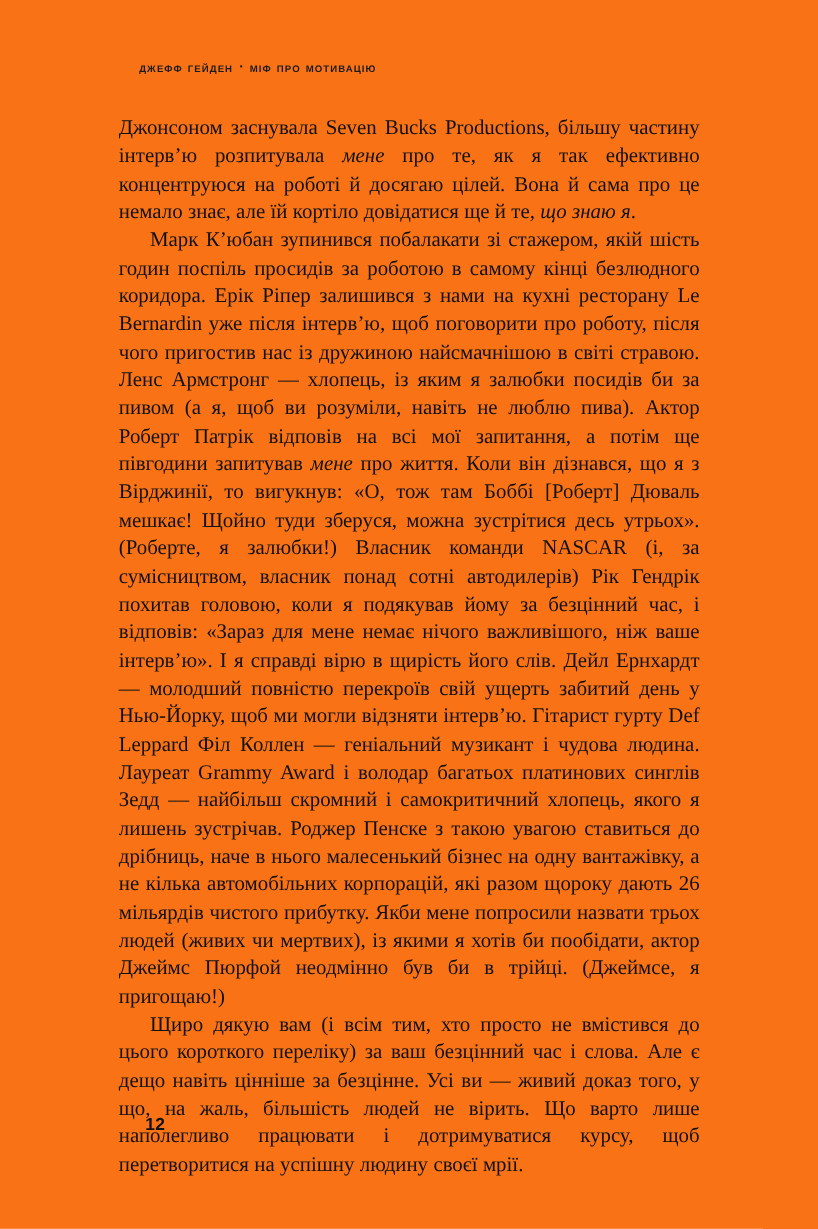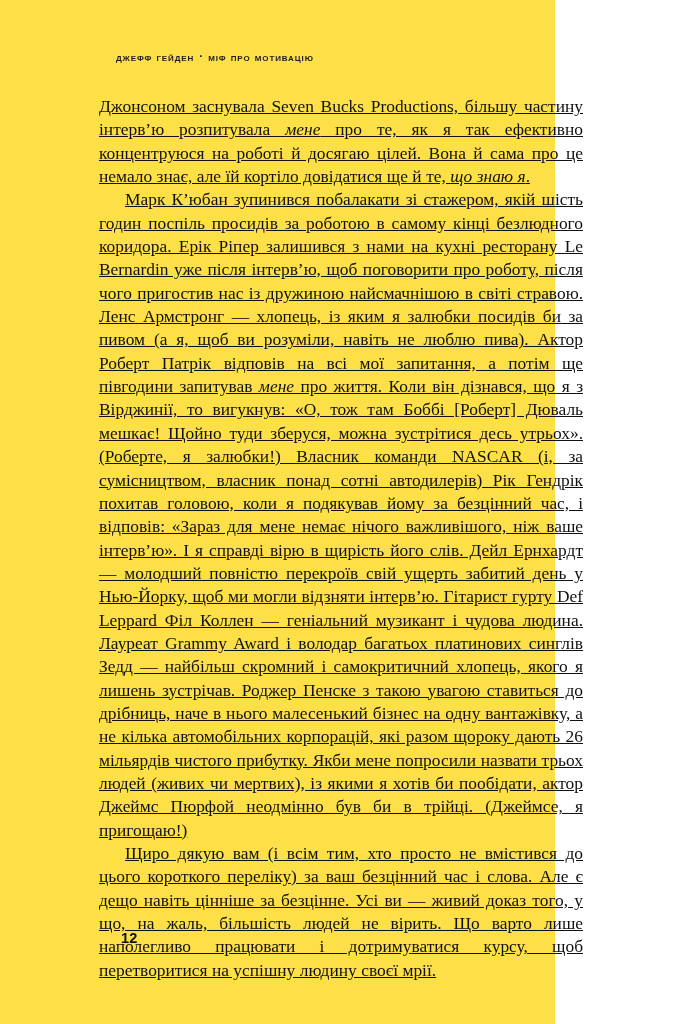--- a/index.html
+++ b/index.html
@@ -12,23 +12,23 @@
     height: 1024px;
     overflow: hidden;
     font-family: "Liberation Serif", "DejaVu Serif", serif;
     color: #111111;
     position: relative;
   }
   .page {
     position: absolute;
     left: 0;
     top: 0;
-    width: 555px;
+    width: 682px;
     height: 1024px;
-    background: #fde047;
+    background: #f97316;
   }
   .running-head {
     position: absolute;
     left: 116px;
     top: 50px;
     width: 460px;
     font-family: "Liberation Sans", "DejaVu Sans", sans-serif;
     font-size: 11.6px;
     font-weight: 700;
     color: #1b1b1b;
@@ -53,21 +53,20 @@
   p.para {
     margin: 0;
     text-align: justify;
     text-justify: inter-word;
     font-size: 17.4px;
     line-height: 23.35px;
     text-indent: 26px;
     -webkit-hyphens: manual;
     hyphens: manual;
     word-spacing: 0.1px;
-    text-decoration: underline;
   }
   p.para.no-indent {
     text-indent: 0;
   }
   p.para em {
     font-style: italic;
   }
   .folio {
     position: absolute;
     left: 121px;

